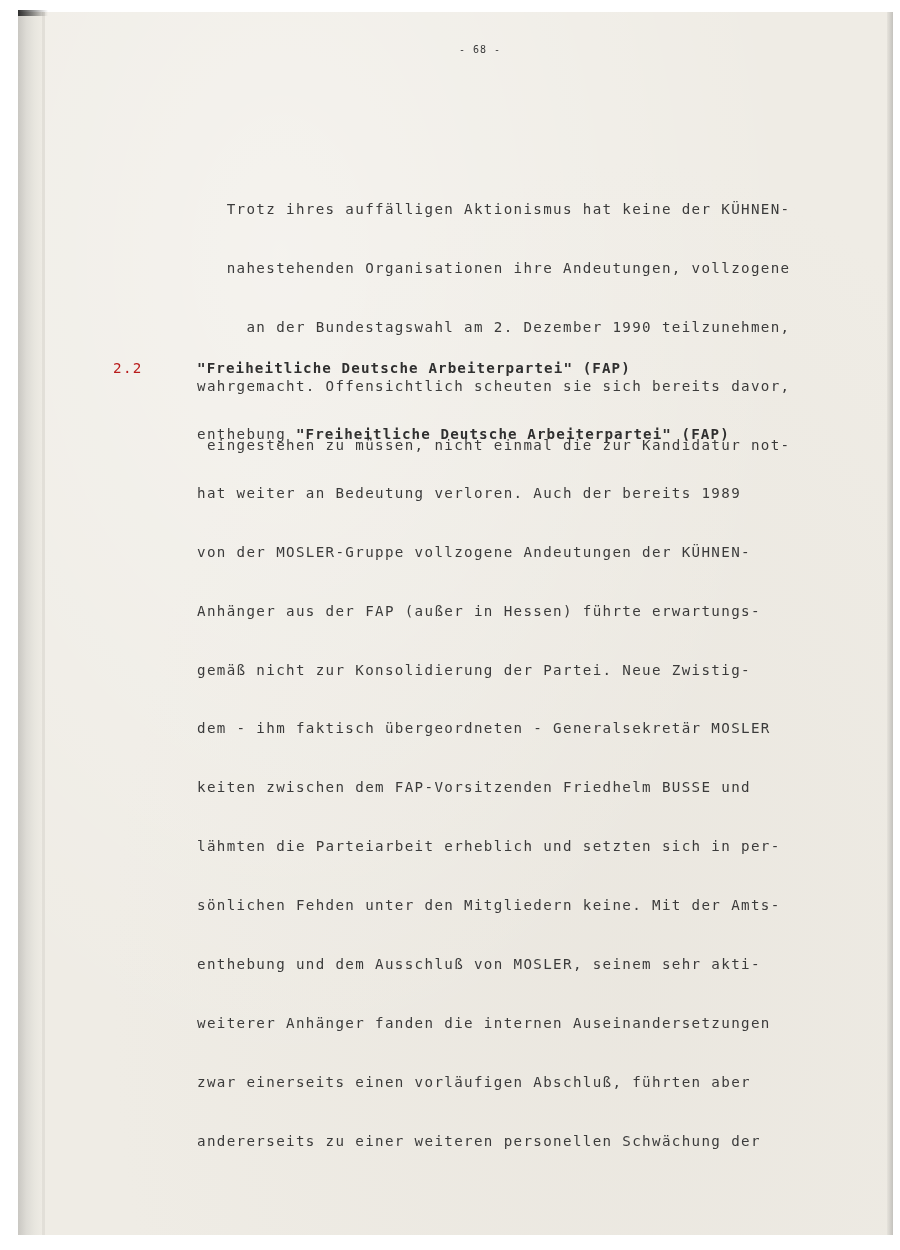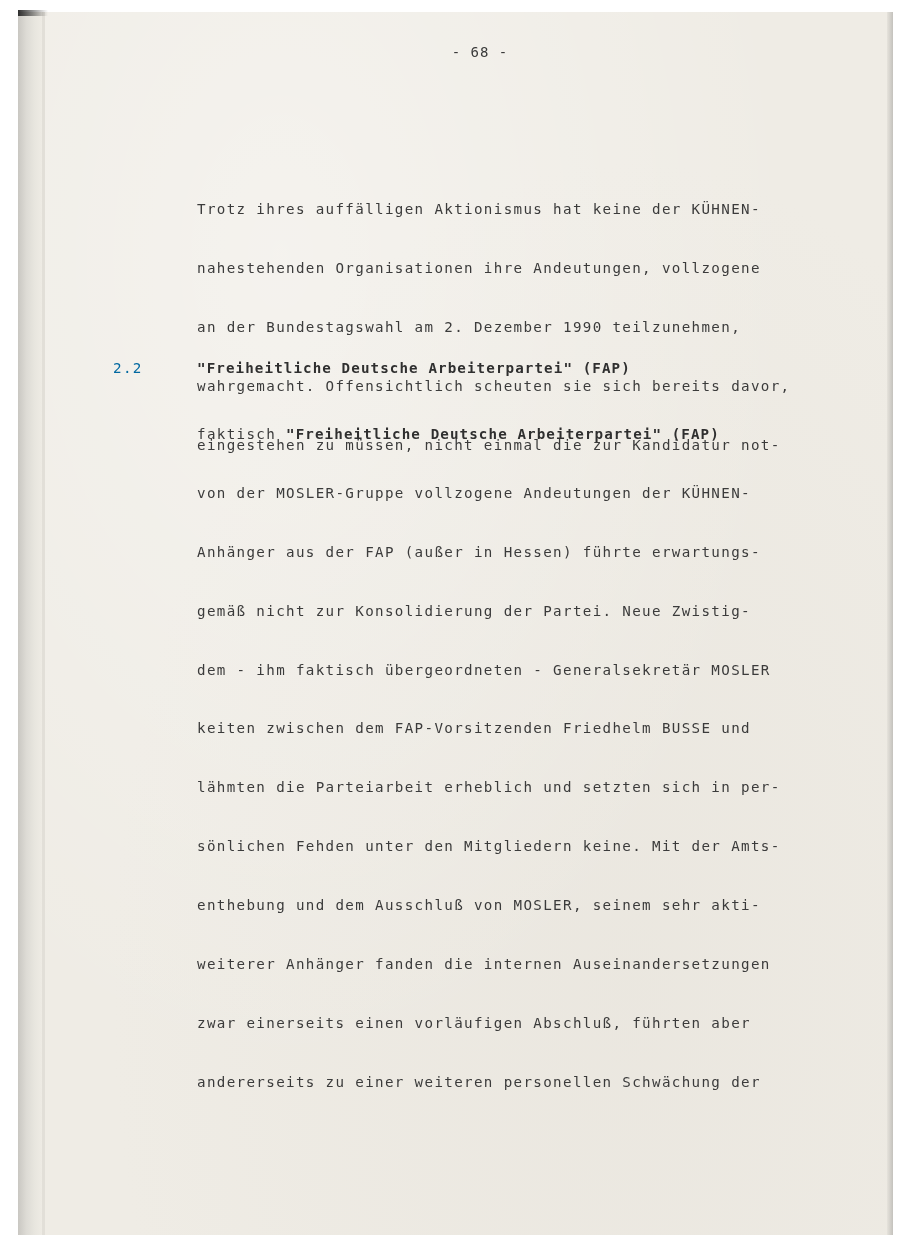--- a/index.html
+++ b/index.html
@@ -55,46 +55,46 @@
   }
   .page-number {
     position: absolute;
     left: 0;
     width: 900px;
     top: 44px;
     text-align: center;
     padding-left: 60px;
     box-sizing: border-box;
     font-family: "DejaVu Sans Mono", monospace;
-    font-size: 14px;
+    font-size: 10px;
     color: #3a3a3a;
     letter-spacing: 1px;
   }
   .text-block {
     position: absolute;
     left: 197px;
     font-family: "DejaVu Sans Mono", monospace;
     font-size: 14.2px;
     color: #3b3b3b;
     letter-spacing: 1.35px;
     white-space: pre;
   }
   .line {
     height: 26.9px;
     line-height: 26.9px;
   }
-  .p1 { top: 164px; }
+  .p1 { top: 164px; text-align: right; }
   .p2 { top: 389px; }
   .section-number {
     position: absolute;
     left: 113px;
     top: 355px;
     font-family: "DejaVu Sans Mono", monospace;
     font-size: 14.2px;
-    color: #0369a1;
+    color: #b91c1c;
     letter-spacing: 1.35px;
     line-height: 26.9px;
   }
   .section-title {
     position: absolute;
     left: 197px;
     top: 355px;
     font-family: "DejaVu Sans Mono", monospace;
     font-size: 14.2px;
     color: #2f2f2f;
@@ -121,21 +121,22 @@
   <div class="line">nahestehenden Organisationen ihre Andeutungen, vollzogene</div>
   <div class="line">an der Bundestagswahl am 2. Dezember 1990 teilzunehmen,</div>
   <div class="line">wahrgemacht. Offensichtlich scheuten sie sich bereits davor,</div>
   <div class="line">eingestehen zu müssen, nicht einmal die zur Kandidatur not-</div>
 </div>
 
 <div class="section-number">2.2</div>
 <div class="section-title">"Freiheitliche Deutsche Arbeiterpartei" (FAP)</div>
 
 <div class="text-block p2">
-  <div class="line"><span>faktisch </span><span class="bold">"Freiheitliche Deutsche Arbeiterpartei" (FAP)</span></div>
+  <div class="line"><span>enthebung </span><span class="bold">"Freiheitliche Deutsche Arbeiterpartei" (FAP)</span></div>
+  <div class="line">hat weiter an Bedeutung verloren. Auch der bereits 1989</div>
   <div class="line">von der MOSLER-Gruppe vollzogene Andeutungen der KÜHNEN-</div>
   <div class="line">Anhänger aus der FAP (außer in Hessen) führte erwartungs-</div>
   <div class="line">gemäß nicht zur Konsolidierung der Partei. Neue Zwistig-</div>
   <div class="line">dem - ihm faktisch übergeordneten - Generalsekretär MOSLER</div>
   <div class="line">keiten zwischen dem FAP-Vorsitzenden Friedhelm BUSSE und</div>
   <div class="line">lähmten die Parteiarbeit erheblich und setzten sich in per-</div>
   <div class="line">sönlichen Fehden unter den Mitgliedern keine. Mit der Amts-</div>
   <div class="line">enthebung und dem Ausschluß von MOSLER, seinem sehr akti-</div>
   <div class="line">weiterer Anhänger fanden die internen Auseinandersetzungen</div>
   <div class="line">zwar einerseits einen vorläufigen Abschluß, führten aber</div>

